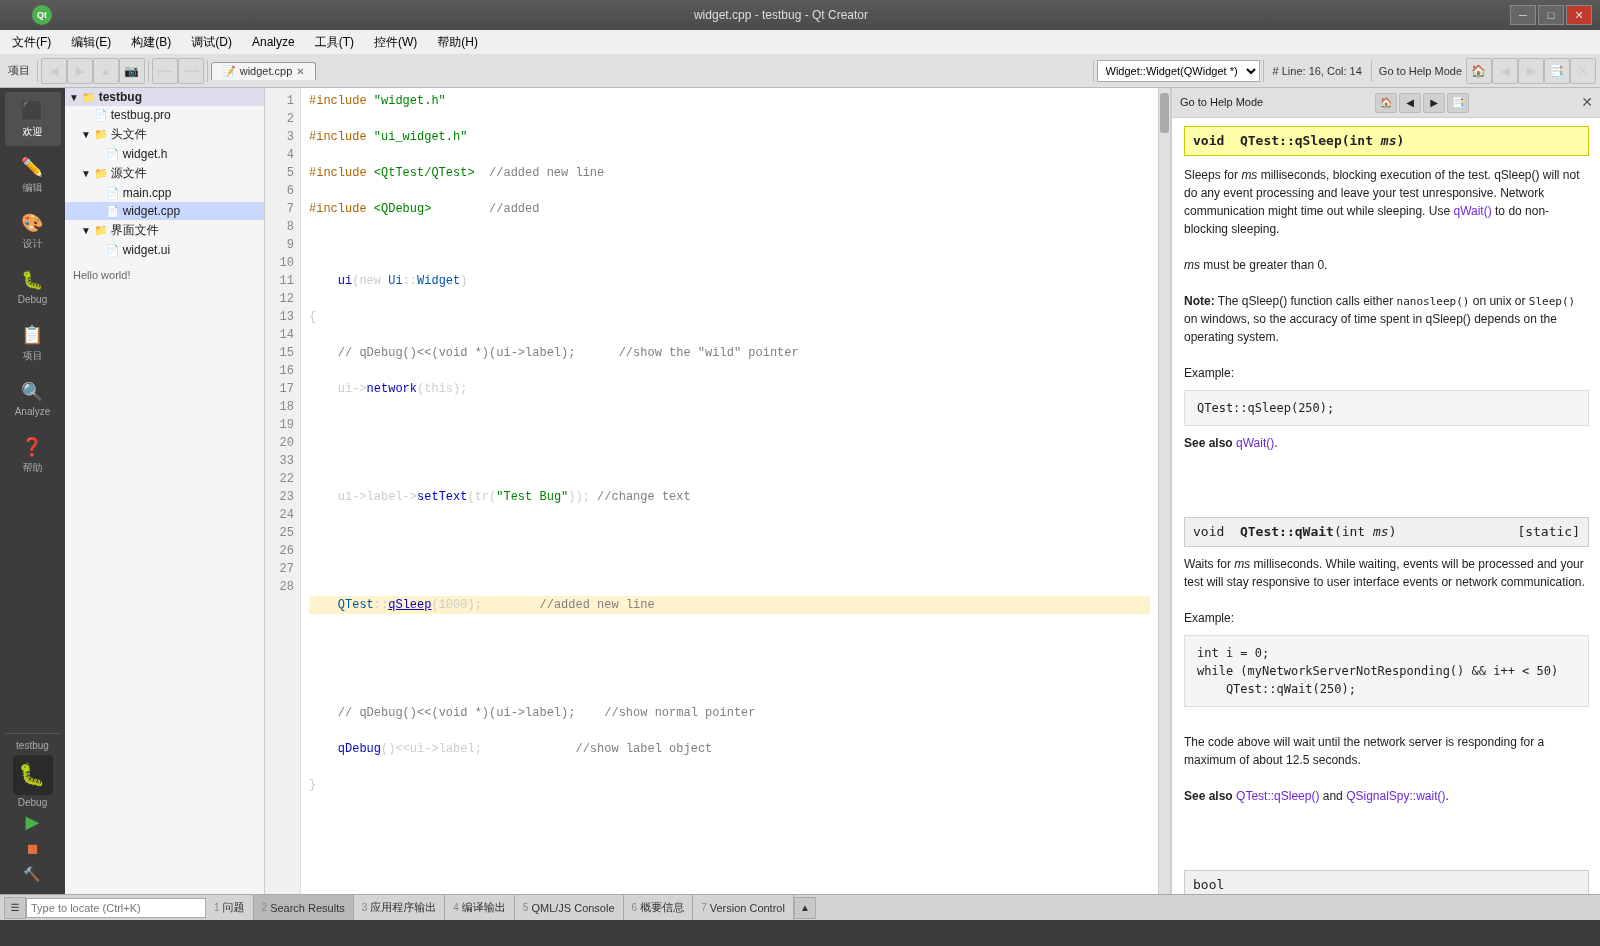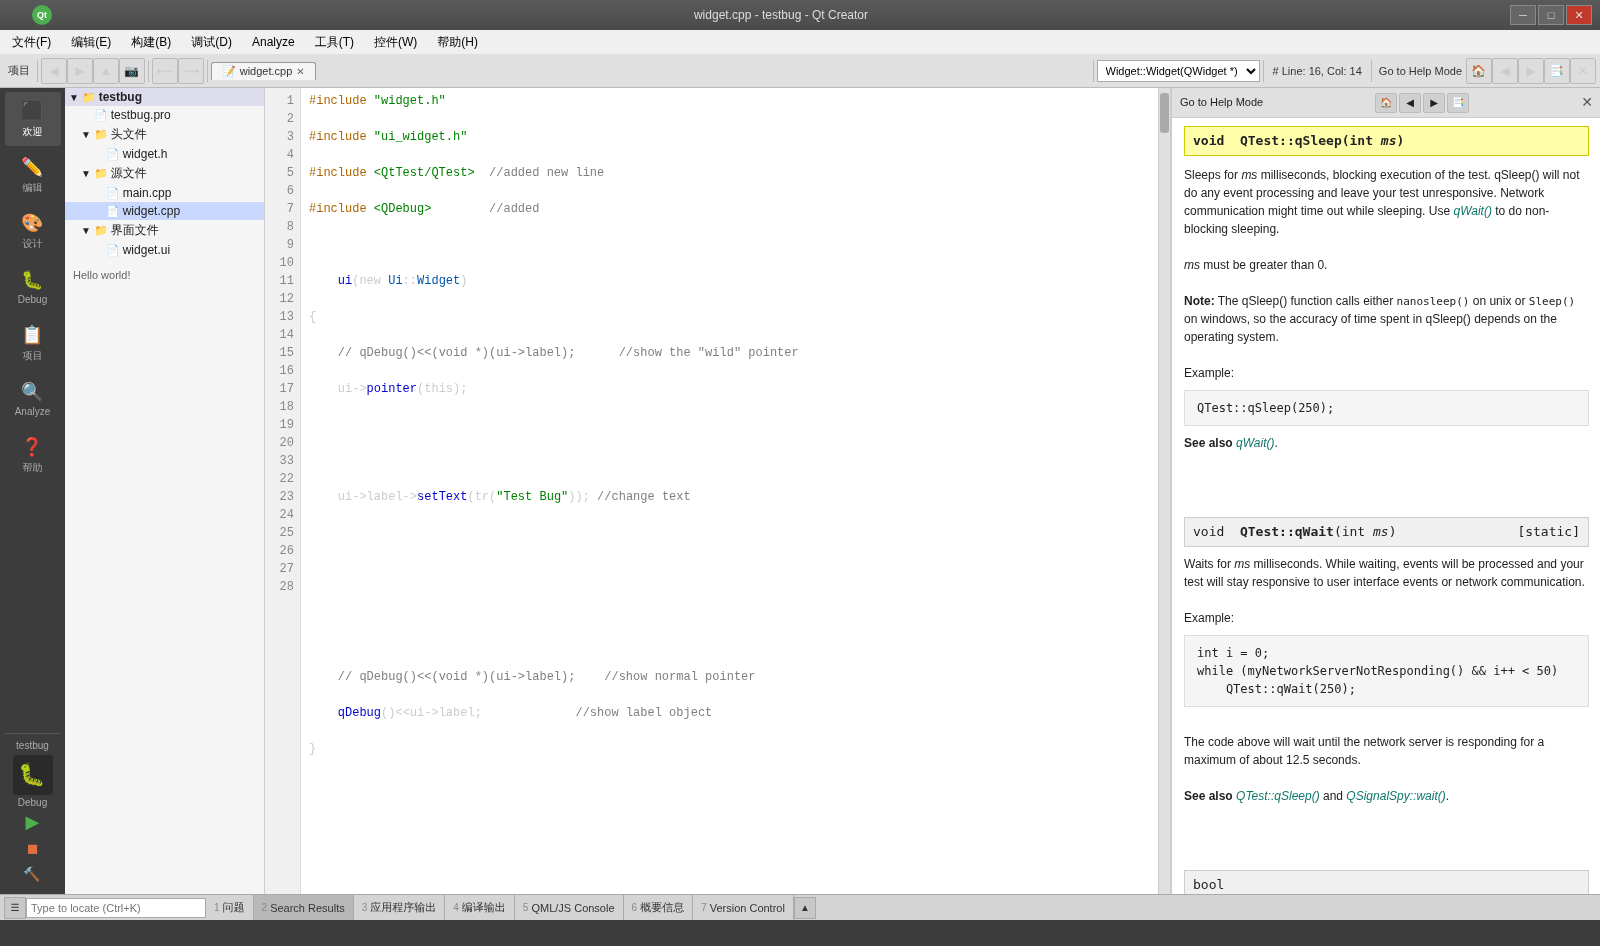--- a/index.html
+++ b/index.html
@@ -209,21 +209,21 @@
       justify-content: space-between;
     }
     .help-code-block {
       background: #f5f5f5;
       border: 1px solid #ddd;
       padding: 8px 12px;
       font-family: monospace;
       font-size: 12px;
       margin: 8px 0;
     }
-    .help-link { color: #0f766e; text-decoration: none; cursor: pointer; font-style: italic; }
+    .help-link { color: #6d28d9; text-decoration: none; cursor: pointer; }
     .help-mono { font-family: monospace; font-size: 11px; }
 
     
     #statusbar {
       height: 26px;
       background: #d4d4d4;
       border-top: 1px solid #aaa;
       display: flex;
       align-items: center;
       font-size: 11px;
@@ -533,26 +533,27 @@
         <div>28</div>
       </div>
       <div id="code-area"><div class="code-line"><span class="pp">#include</span> <span class="str">"widget.h"</span></div>
 <div class="code-line"><span class="pp">#include</span> <span class="str">"ui_widget.h"</span></div>
 <div class="code-line"><span class="pp">#include</span> <span class="str">&lt;QtTest/QTest&gt;</span>  <span class="cmt">//added new line</span></div>
 <div class="code-line"><span class="pp">#include</span> <span class="str">&lt;QDebug&gt;</span>        <span class="cmt">//added</span></div>
 <div class="code-line"></div>
 <div class="code-line">    <span class="fn">ui</span>(new <span class="cls">Ui</span>::<span class="cls">Widget</span>)</div>
 <div class="code-line">{</div>
 <div class="code-line">    <span class="cmt">// qDebug()&lt;&lt;(void *)(ui-&gt;label);      //show the "wild" pointer</span></div>
-<div class="code-line">    ui-&gt;<span class="fn">pointer</span>(this);</div>
+<div class="code-line">    ui-&gt;<span class="fn">network</span>(this);</div>
 <div class="code-line"></div>
 <div class="code-line"></div>
 <div class="code-line">    ui-&gt;label-&gt;<span class="fn">setText</span>(tr(<span class="str">"Test Bug"</span>)); <span class="cmt">//change text</span></div>
 <div class="code-line"></div>
 <div class="code-line"></div>
+<div class="code-line highlighted-line">    <span class="cls">QTest</span>::<span class="fn underline">qSleep</span>(1000);        <span class="cmt">//added new line</span></div>
 <div class="code-line"></div>
 <div class="code-line"></div>
 <div class="code-line">    <span class="cmt">// qDebug()&lt;&lt;(void *)(ui-&gt;label);    //show normal pointer</span></div>
 <div class="code-line">    <span class="fn">qDebug</span>()&lt;&lt;ui-&gt;label;             <span class="cmt">//show label object</span></div>
 <div class="code-line">}</div>
 <div class="code-line"></div>
 <div class="code-line"></div>
 
 
 

